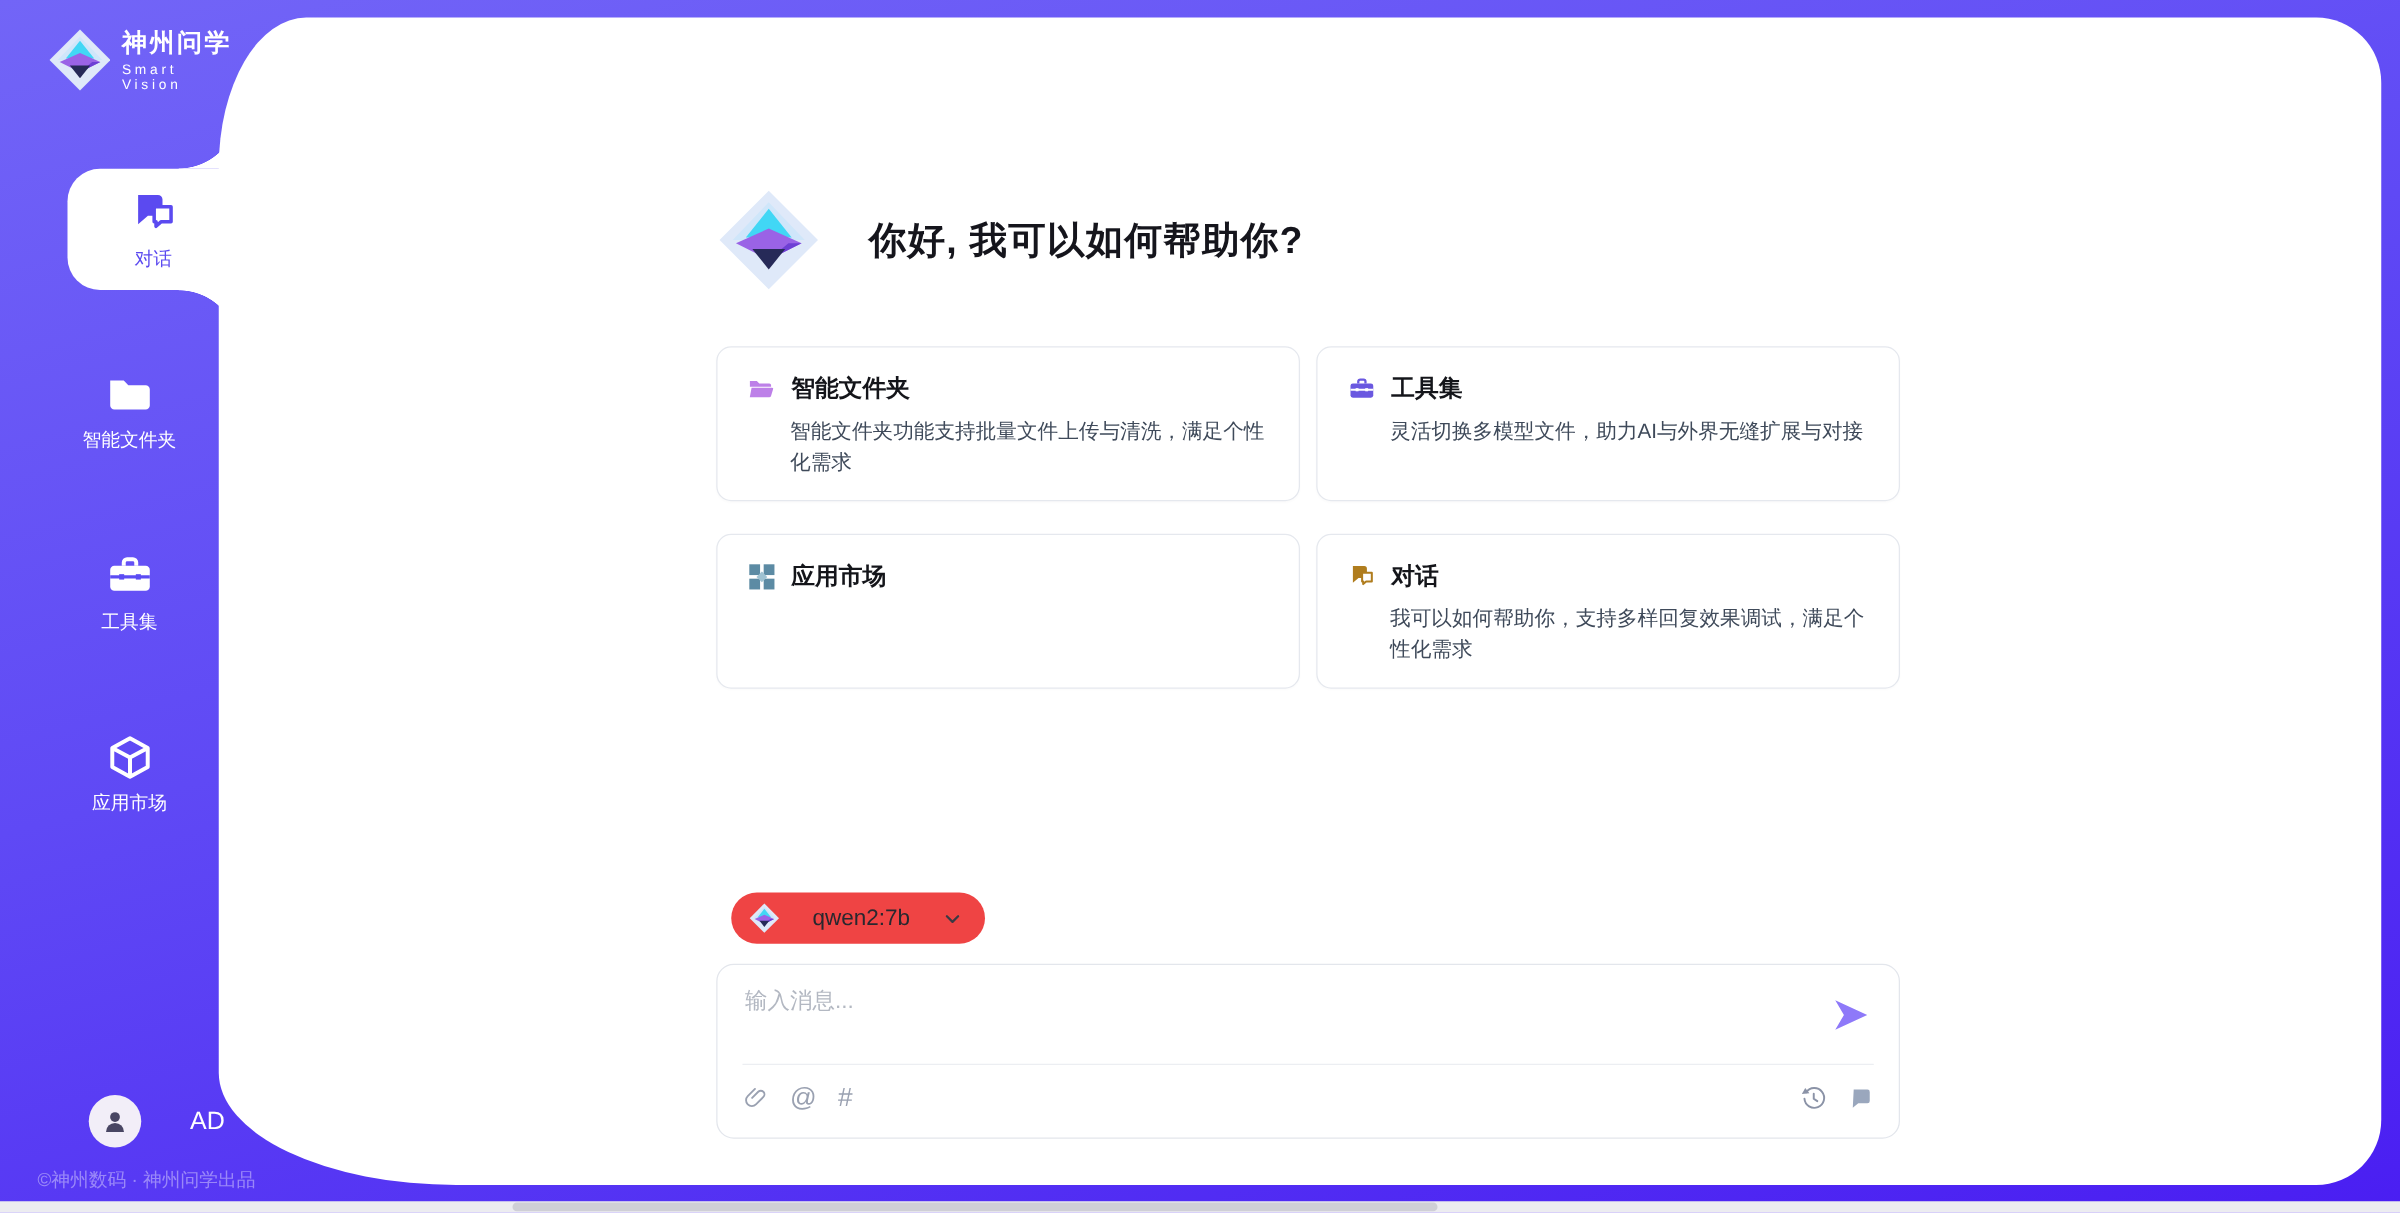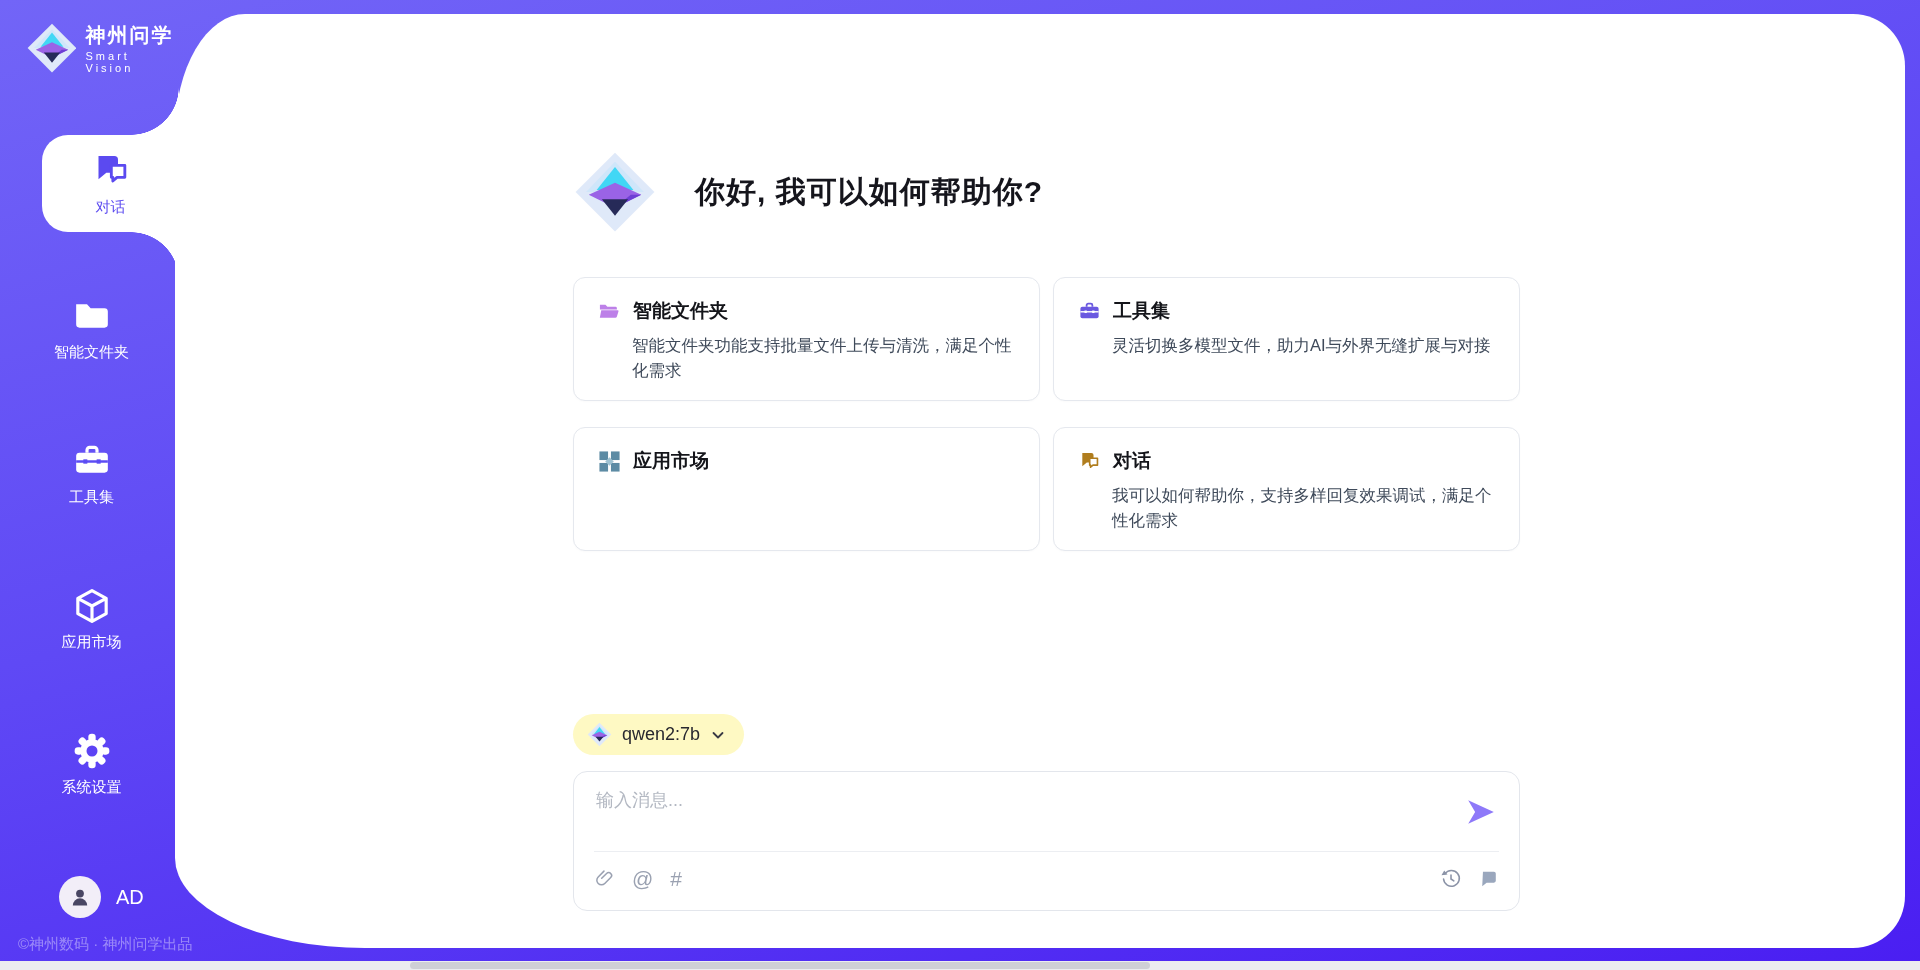--- a/index.html
+++ b/index.html
@@ -10,59 +10,59 @@
   
   .main-card{position:absolute;left:175px;top:14px;right:15px;bottom:22px;background:#ffffff;
     border-top-left-radius:70px 120px;border-bottom-left-radius:190px 90px;
     border-top-right-radius:52px;border-bottom-right-radius:52px;}
 
   
   .hscrollbar{position:absolute;left:0;bottom:0;width:1920px;height:9px;background:#ececf0;}
   .hscrollbar .thumb{position:absolute;left:410px;top:1px;width:740px;height:7px;background:#cfcfd6;border-radius:4px;}
 
   
-  .sidebar{position:absolute;left:4px;top:0;width:175px;height:970px;}
+  .sidebar{position:absolute;left:16px;top:0;width:175px;height:970px;}
   .brand{position:absolute;left:22px;top:22px;display:flex;align-items:center;gap:10px;}
   .brand .dia{width:52px;height:52px;}
   .brand-text{display:flex;flex-direction:column;}
   .brand-title{color:#ffffff;font-size:20px;font-weight:700;letter-spacing:2px;line-height:1.2;}
   .brand-sub{color:#ffffff;font-size:11px;letter-spacing:3px;margin-top:3px;}
 
   .nav{position:absolute;left:0;top:135px;width:175px;}
   .nav-item{position:relative;width:175px;height:97px;margin-bottom:48px;display:flex;
     flex-direction:column;align-items:center;justify-content:center;gap:7px;cursor:pointer;}
   .nav-item .nav-label{font-size:15px;color:#ffffff;}
   .nav-item.active{width:137px;margin-left:38px;background:#ffffff;border-radius:26px 0 0 26px;}
   .nav-item.active .nav-label{color:#5b4af0;}
   .nav-item.active::before{content:"";position:absolute;right:0;top:-48px;width:48px;height:48px;
     background:radial-gradient(circle 48px at 0 0,transparent 47.5px,#ffffff 48px);}
   .nav-item.active::after{content:"";position:absolute;right:0;bottom:-48px;width:48px;height:48px;
     background:radial-gradient(circle 48px at 0 100%,transparent 47.5px,#ffffff 48px);}
 
   .user-row{position:absolute;left:55px;bottom:52px;display:flex;align-items:center;gap:15px;cursor:pointer;}
   .avatar{width:42px;height:42px;border-radius:50%;background:#f2eef8;display:flex;align-items:center;justify-content:center;}
-  .user-name{color:#ffffff;font-size:20px;}
+  .user-name{color:#ffffff;font-size:20px;margin-left:24px;}
   .copyright{position:absolute;left:14px;bottom:16px;font-size:15px;color:rgba(255,255,255,0.40);white-space:nowrap;}
 
   
   .content{position:absolute;left:398px;top:0;width:947px;height:100%;}
   .greeting{position:absolute;top:136px;left:0;display:flex;align-items:center;gap:38px;}
   .greeting .dia{width:84px;height:84px;}
   .greeting-text{font-size:30px;font-weight:700;color:#15151c;letter-spacing:1px;}
 
   .cards{position:absolute;top:263px;left:0;width:947px;display:grid;
     grid-template-columns:467px 467px;grid-column-gap:13px;grid-row-gap:26px;}
   .card{box-sizing:border-box;height:124px;background:#ffffff;border:1px solid #e5e8ee;border-radius:12px;
     padding:20px 24px;cursor:pointer;box-shadow:0 1px 2px rgba(20,20,40,0.02);}
   .card-head{display:flex;align-items:center;gap:12px;}
   .card-title{font-size:19px;font-weight:700;color:#14151a;}
   .card-desc{margin-top:9px;margin-left:34px;font-size:16.5px;line-height:1.5;color:#3f4a5a;}
 
-  .model-pill{position:absolute;top:700px;left:0;height:41px;display:inline-flex;align-items:center;gap:10px;
-    padding:0 18px 0 14px;background:#fef9c3;border-radius:21px;cursor:pointer;}
+  .model-pill{position:absolute;top:700px;left:12px;height:41px;display:inline-flex;align-items:center;gap:26px;
+    padding:0 18px 0 14px;background:#ef4444;border-radius:21px;cursor:pointer;}
   .model-pill .dia{width:25px;height:25px;}
   .model-name{font-size:18px;color:#28282f;}
 
   .composer{position:absolute;top:757px;left:0;box-sizing:border-box;width:947px;height:140px;
     background:#ffffff;border:1px solid #e3e6ec;border-radius:14px;}
   .composer textarea{position:absolute;left:20px;top:14px;width:840px;height:56px;border:none;outline:none;
     resize:none;font-size:18px;color:#333;font-family:inherit;background:transparent;}
   .composer textarea::placeholder{color:#b3b8c2;}
   .send-btn{position:absolute;right:22px;top:24px;width:32px;height:32px;cursor:pointer;background:none;border:none;padding:0;}
   .composer .divider{position:absolute;left:20px;right:20px;top:79px;height:1px;background:#eceef2;}
@@ -133,36 +133,20 @@
         <span class="nav-label">工具集</span>
       </div>
 
       <div class="nav-item">
         <svg width="40" height="40" viewBox="0 0 24 24">
           <path d="M12,2.8 L20.5,7.4 V16.6 L12,21.2 L3.5,16.6 V7.4 Z M3.5,7.4 L12,12 L20.5,7.4 M12,12 V21.2" fill="none" stroke="#ffffff" stroke-width="1.9" stroke-linejoin="round"></path>
         </svg>
         <span class="nav-label">应用市场</span>
       </div>
 
-      <div class="nav-item">
-        <svg width="40" height="40" viewBox="0 0 24 24">
-          <g fill="#ffffff" mask="url(#gearHole)">
-            <circle cx="12" cy="12" r="7"></circle>
-            <rect x="9.8" y="1.6" width="4.4" height="5" rx="2"></rect>
-            <rect x="9.8" y="1.6" width="4.4" height="5" rx="2" transform="rotate(45 12 12)"></rect>
-            <rect x="9.8" y="1.6" width="4.4" height="5" rx="2" transform="rotate(90 12 12)"></rect>
-            <rect x="9.8" y="1.6" width="4.4" height="5" rx="2" transform="rotate(135 12 12)"></rect>
-            <rect x="9.8" y="1.6" width="4.4" height="5" rx="2" transform="rotate(180 12 12)"></rect>
-            <rect x="9.8" y="1.6" width="4.4" height="5" rx="2" transform="rotate(225 12 12)"></rect>
-            <rect x="9.8" y="1.6" width="4.4" height="5" rx="2" transform="rotate(270 12 12)"></rect>
-            <rect x="9.8" y="1.6" width="4.4" height="5" rx="2" transform="rotate(315 12 12)"></rect>
-          </g>
-        </svg>
-        <span class="nav-label">系统设置</span>
-      </div>
     </div>
 
     <div class="user-row">
       <span class="avatar">
         <svg width="24" height="24" viewBox="0 0 24 24">
           <circle cx="12" cy="8.6" r="3.9" fill="#494663"></circle>
           <path d="M4.8,20.5 a7.2,7.2 0 0 1 14.4,0 z" fill="#494663"></path>
         </svg>
       </span>
       <span class="user-name">AD</span>

